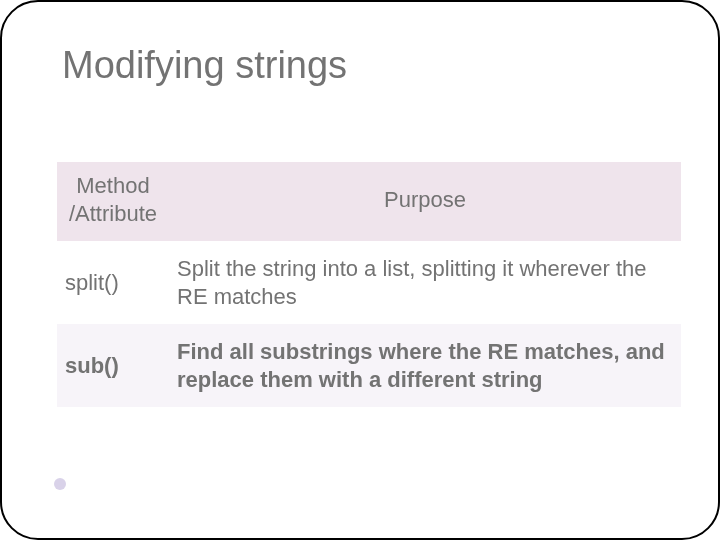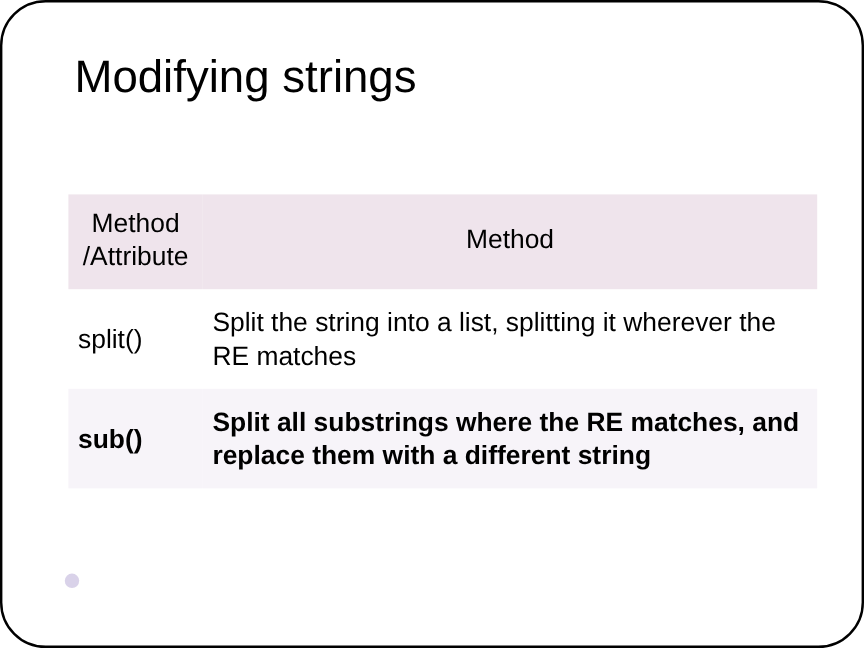--- a/index.html
+++ b/index.html
@@ -3,21 +3,21 @@
 <meta charset="utf-8">
 <style>
   html,body{margin:0;padding:0;background:#fff;}
   .slide{
     position:relative;
     width:720px;height:540px;
     box-sizing:border-box;
     border:2px solid #000;
     border-radius:38px;
     font-family:Arial,Helvetica,sans-serif;
-    color:#000000;
+    color:#737373;
     overflow:hidden;
   }
   .title{
     position:absolute;
     left:60px;top:42px;
     font-size:38px;
     font-weight:400;
     letter-spacing:0px;
   }
   .tbl{
@@ -63,30 +63,30 @@
 <body>
 
 <div class="slide">
 
   <div class="title">Modifying strings</div>
 
   <table class="tbl">
     <thead>
       <tr>
         <th class="col-method">Method /Attribute</th>
-        <th>Method</th>
+        <th>Purpose</th>
       </tr>
     </thead>
     <tbody>
       <tr>
         <td class="method">split()</td>
         <td>Split the string into a list, splitting it wherever the RE matches</td>
       </tr>
       <tr class="alt">
         <td class="method">sub()</td>
-        <td>Split all substrings where the RE matches, and replace them with a different string</td>
+        <td>Find all substrings where the RE matches, and replace them with a different string</td>
       </tr>
     </tbody>
   </table>
 
   <div class="bullet"></div>
 
 </div>
 
 </body></html>

